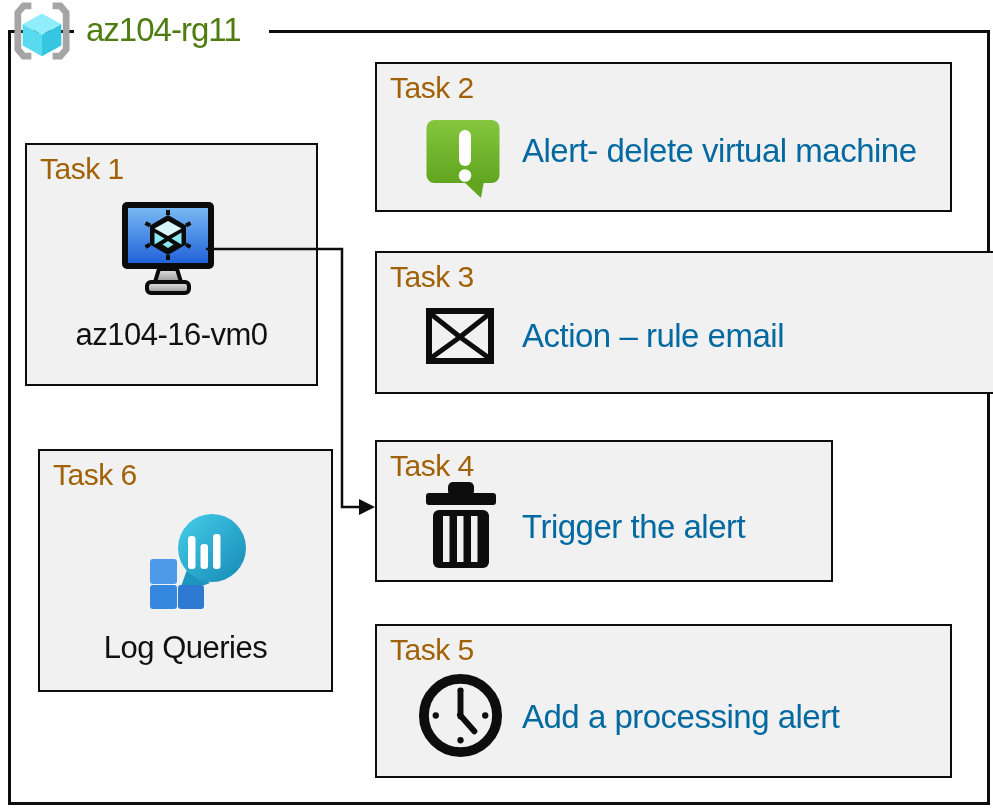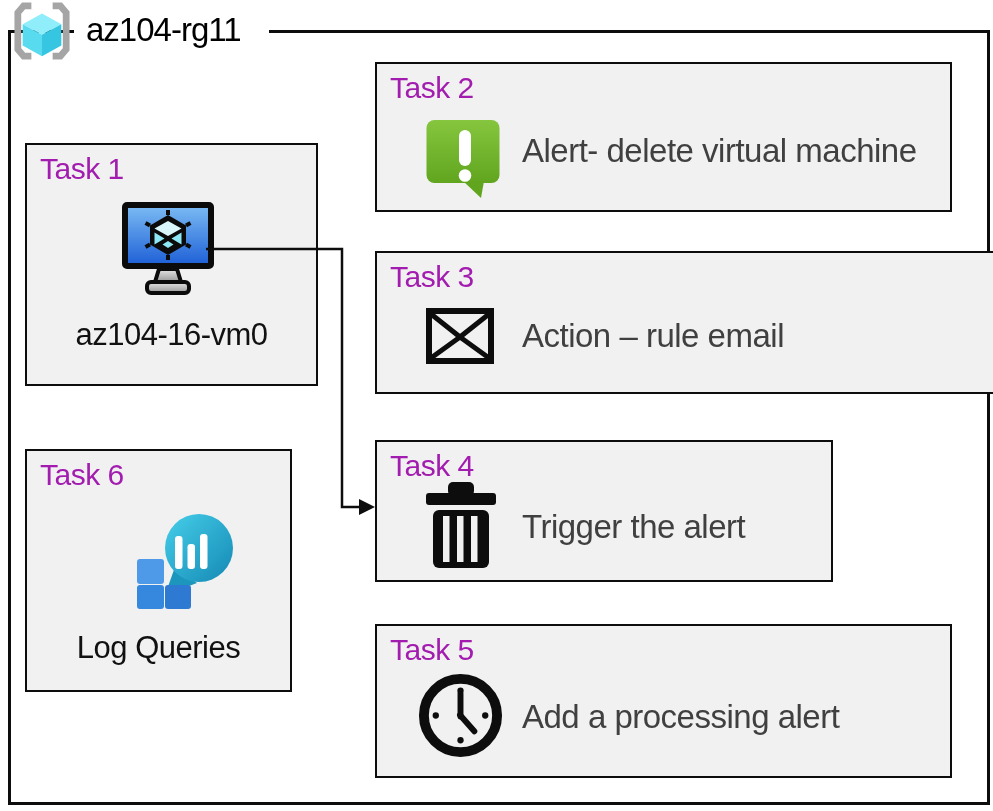--- a/index.html
+++ b/index.html
@@ -4,37 +4,37 @@
 <style>
   html,body{margin:0;padding:0;background:#ffffff;}
   *{box-sizing:border-box;}
   #page{position:relative;width:993px;height:811px;background:#ffffff;
         font-family:"Liberation Sans","DejaVu Sans",sans-serif;overflow:hidden;}
   .outer-box{position:absolute;left:8px;top:30px;width:982px;height:775px;
              border:3px solid #0d0d0d;background:#ffffff;z-index:1;}
   .rg-header{position:absolute;left:10px;top:0;height:62px;display:flex;
              align-items:center;z-index:4;}
   .rg-header svg{display:block;}
-  .rg-label{font-size:33px;letter-spacing:-1px;color:#000000;background:#ffffff;
+  .rg-label{font-size:33px;letter-spacing:-1px;color:#4d7c0f;background:#ffffff;
             padding:2px 28px 6px 12px;line-height:1;}
   .task-box{position:absolute;background:#f1f1f1;border:2.5px solid #0d0d0d;z-index:2;}
   .t-label{position:absolute;left:13px;top:7px;font-size:30px;letter-spacing:-0.5px;
-           color:#a21caf;line-height:1.15;}
-  .t-cap{position:absolute;font-size:33px;letter-spacing:-0.5px;color:#404040;
+           color:#a16207;line-height:1.15;}
+  .t-cap{position:absolute;font-size:33px;letter-spacing:-0.5px;color:#0369a1;
          white-space:nowrap;transform:translateY(-50%);line-height:1;}
   .t-cap-center{position:absolute;left:0;width:100%;text-align:center;font-size:31px;
                 letter-spacing:-0.5px;color:#111;line-height:1;}
   .t-icon{position:absolute;}
   #connector{position:absolute;left:0;top:0;z-index:5;pointer-events:none;}
   #t1{left:25px;top:143px;width:293px;height:243px;}
   #t2{left:375px;top:62px;width:577px;height:150px;}
   #t3{left:375px;top:251px;width:663px;height:143px;text-align:center;}
   #t4{left:375px;top:440px;width:458px;height:142px;}
   #t5{left:375px;top:624px;width:577px;height:154px;}
-  #t6{left:25px;top:449px;width:267px;height:243px;}
+  #t6{left:38px;top:449px;width:295px;height:243px;}
 </style>
 </head>
 <body>
 
 <div id="page">
 
   <div class="outer-box"></div>
 
   <div class="rg-header">
     <svg width="64" height="58" viewBox="0 0 66 60">

